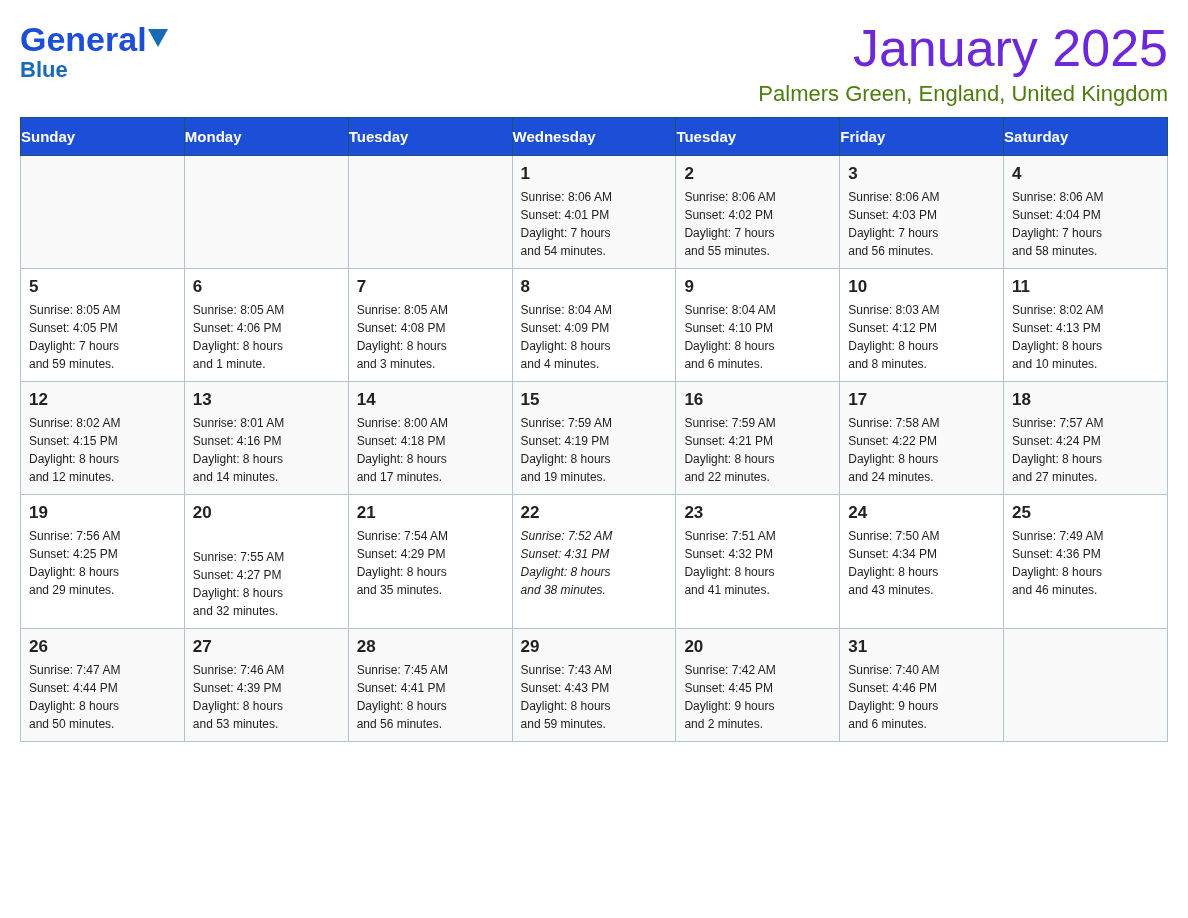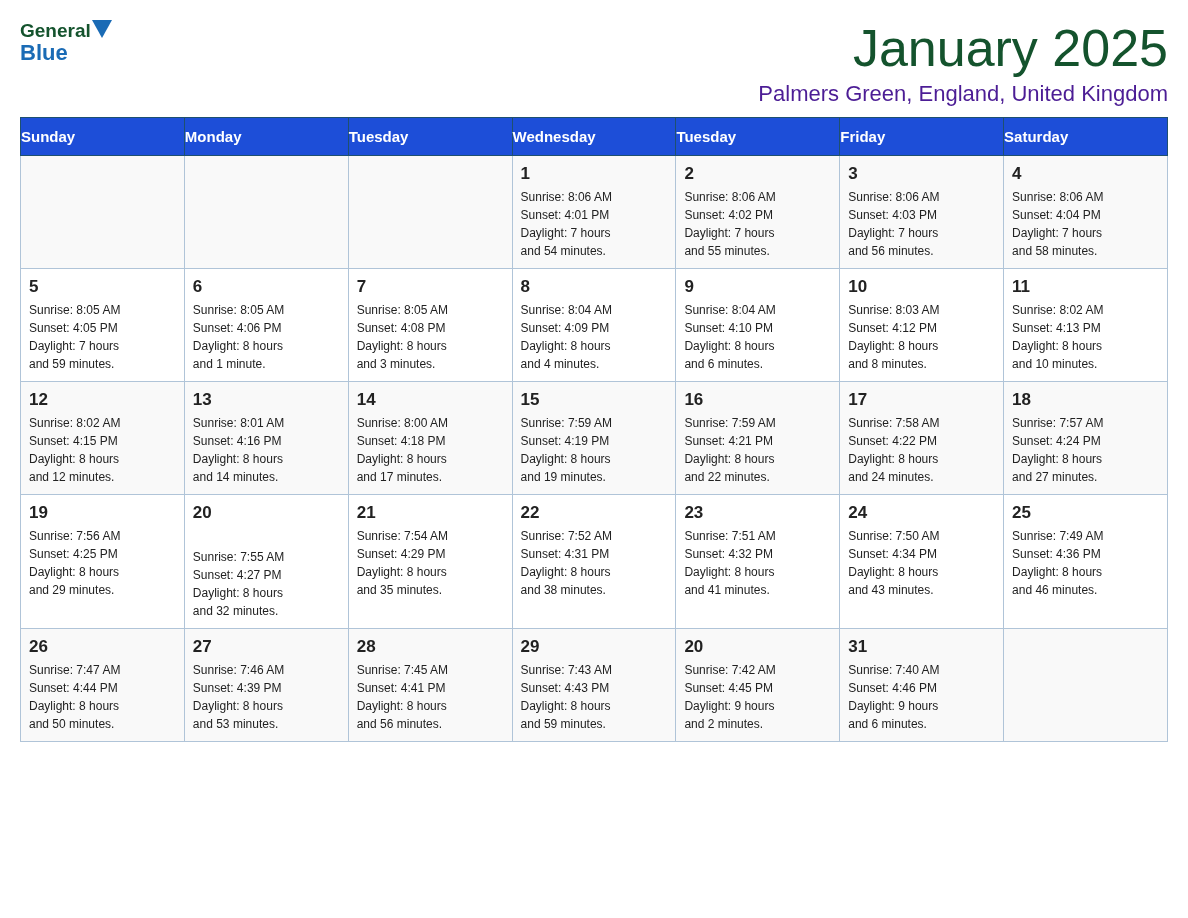--- a/index.html
+++ b/index.html
@@ -26,26 +26,26 @@
       font-weight: bold;
       color: #1a6bb5;
       margin-top: -2px;
     }
     .title-area {
       text-align: right;
     }
     .month-title {
       font-size: 52px;
       font-weight: normal;
-      color: #14532d;
+      color: #6d28d9;
       line-height: 1.1;
     }
     .location {
       font-size: 22px;
-      color: #4c1d95;
+      color: #4d7c0f;
       margin-top: 4px;
       text-align: right;
     }
     table {
       width: 100%;
       border-collapse: collapse;
       margin-top: 8px;
     }
     th {
       background-color: #1d4ed8;
@@ -80,23 +80,23 @@
     }
     tr:nth-child(odd) td { background: #f9f9f9; }
     tr:nth-child(even) td { background: #ffffff; }
     
     td { background: #fff; }
     .logo-wrapper {
       display: flex;
       align-items: center;
     }
     .logo-general {
-      font-size: 19px;
+      font-size: 34px;
       font-weight: bold;
-      color: #14532d;
+      color: #1d4ed8;
     }
     .logo-svg-arrow {
       display: inline-block;
       margin-left: 1px;
     }
   </style>
 </head>
 <body>
 
 <div class="header-area">
@@ -280,21 +280,21 @@
         </td>
         <td>
           <div class="day-num">21</div>
           <div class="day-info" style="white-space: pre-line;">Sunrise: 7:54 AM
 Sunset: 4:29 PM
 Daylight: 8 hours
 and 35 minutes.</div>
         </td>
         <td>
           <div class="day-num">22</div>
-          <div class="day-info" style="white-space: pre-line;">Sunrise: 7:52 AM
+          <div class="day-info" style="white-space: pre-line; font-style: italic;">Sunrise: 7:52 AM
 Sunset: 4:31 PM
 Daylight: 8 hours
 and 38 minutes.</div>
         </td>
         <td>
           <div class="day-num">23</div>
           <div class="day-info" style="white-space: pre-line;">Sunrise: 7:51 AM
 Sunset: 4:32 PM
 Daylight: 8 hours
 and 41 minutes.</div>

